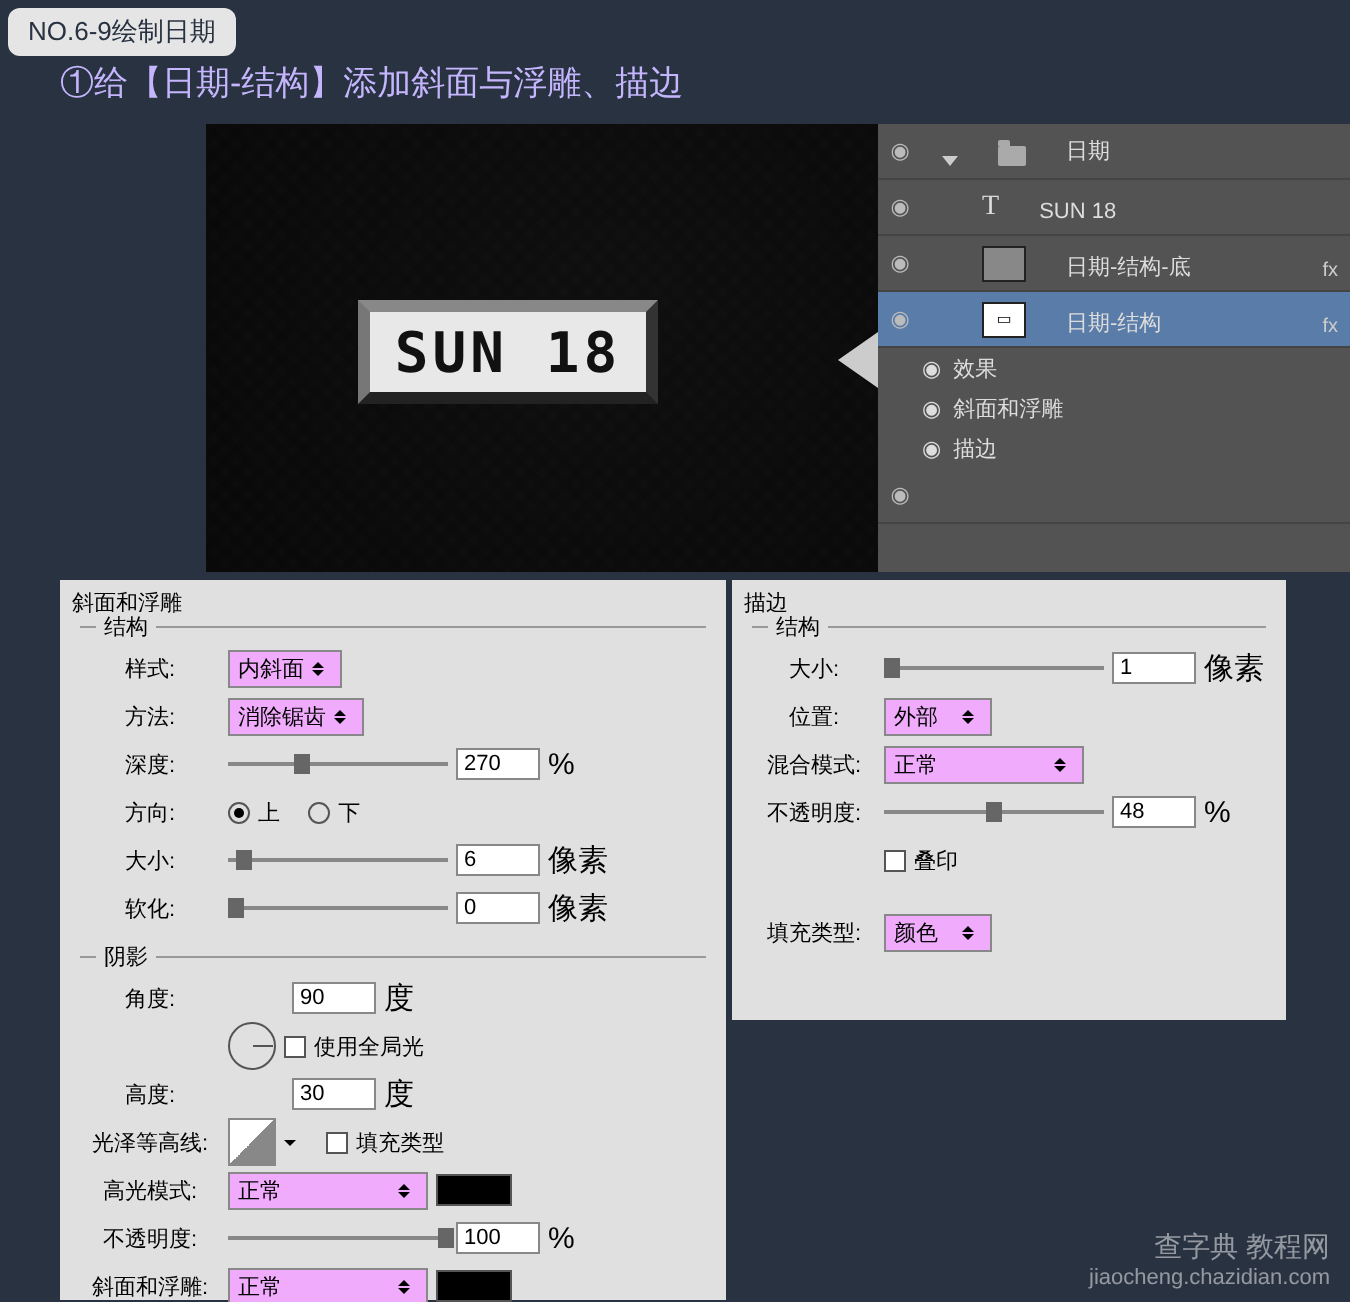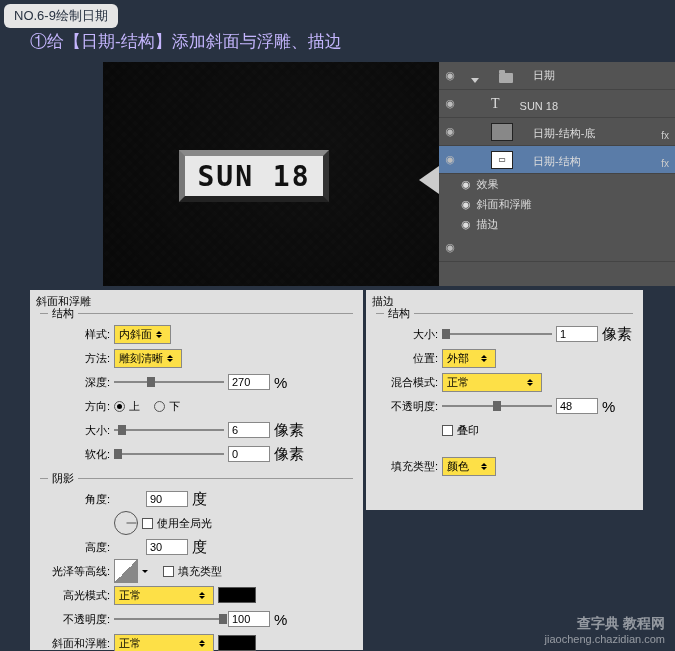--- a/index.html
+++ b/index.html
@@ -28,41 +28,41 @@
 .tico { font-family: Georgia; font-size: 14px; color: #ddd; }
 .sub { height: 20px; padding-left: 60px; display: flex; align-items: center; gap: 6px; }
 
 .panel { position: absolute; background: #e0e0e0; color: #000; }
 .pbevel { top: 290px; left: 30px; width: 333px; height: 360px; }
 .pstroke { top: 290px; left: 366px; width: 277px; height: 220px; }
 .ptitle { padding: 4px 6px; font-size: 11px; }
 .grp { margin: 0 10px; border-top: 1px solid #999; padding-top: 8px; position: relative; }
 .grp-lbl { position: absolute; top: -8px; left: 8px; background: #e0e0e0; padding: 0 4px; font-size: 11px; }
 .row { display: flex; align-items: center; height: 24px; gap: 4px; }
-.row .lbl { width: 70px; text-align: right; font-size: 11px; }
+.row .lbl { width: 70px; text-align: center; font-size: 11px; }
 .pstroke .row .lbl { width: 62px; }
-.sel-box { background: #fde047; border: 1px solid #888; padding: 1px 4px; min-width: 54px; display: flex; align-items: center; justify-content: space-between; gap: 4px; }
+.sel-box { background: #f0abfc; border: 1px solid #888; padding: 1px 4px; min-width: 54px; display: flex; align-items: center; justify-content: space-between; gap: 4px; }
 .sel-arr { width: 10px; display: flex; flex-direction: column; gap: 1px; }
 .sel-arr span { width: 0; height: 0; border-left: 3px solid transparent; border-right: 3px solid transparent; }
 .sel-arr .u { border-bottom: 3px solid #000; }
 .sel-arr .dd { border-top: 3px solid #000; }
 .slider { flex: 1; height: 2px; background: #888; position: relative; max-width: 110px; }
 .slider .h { position: absolute; top: -4px; width: 8px; height: 10px; background: #666; }
 .num { background: #fff; border: 1px solid #888; width: 42px; padding: 1px 3px; text-align: left; }
 .unit { font-size: 15px; }
 .radio { width: 11px; height: 11px; border: 1px solid #555; border-radius: 50%; display: inline-flex; align-items: center; justify-content: center; }
 .radio.on::after { content: ''; width: 5px; height: 5px; background: #000; border-radius: 50%; }
 .check { width: 11px; height: 11px; border: 1px solid #555; background: #fff; display: inline-flex; align-items: center; justify-content: center; }
 .angle-c { width: 24px; height: 24px; border: 1px solid #555; border-radius: 50%; position: relative; }
 .angle-c::after { content: ''; position: absolute; top: 50%; left: 50%; width: 1px; height: 10px; background: #555; transform-origin: top; transform: rotate(-90deg); }
 .swatch { width: 38px; height: 16px; border: 1px solid #555; }
 .curve { width: 24px; height: 24px; border: 1px solid #888; background: linear-gradient(135deg, #fff 50%, #888 50%); }
 
 .watermark { position: absolute; bottom: 6px; right: 10px; color: rgba(255,255,255,0.5); font-size: 12px; text-align: right; }
-.watermark .l1 { font-size: 14px; font-weight: bold; }
+.watermark .l1 { font-size: 14px; }
 </style>
 </head>
 <body>
 
 <div class="title-badge">NO.6-9绘制日期</div>
 <div class="subtitle">①给【日期-结构】添加斜面与浮雕、描边</div>
 
 <div class="preview">
   <div class="tex"></div>
   <div class="date-box">SUN 18</div>
@@ -128,21 +128,21 @@
           <span>内斜面</span>
           <span class="sel-arr">
             <span class="u"></span>
             <span class="dd"></span>
           </span>
         </span>
       </div>
     <div class="row">
         <span class="lbl">方法:</span>
         <span class="sel-box">
-          <span>雕刻清晰</span>
+          <span>消除锯齿</span>
           <span class="sel-arr">
             <span class="u"></span>
             <span class="dd"></span>
           </span>
         </span>
       </div>
     <div class="row">
         <span class="lbl">深度:</span>
         <div class="slider">
           <span class="h" style="left:30%"></span>

